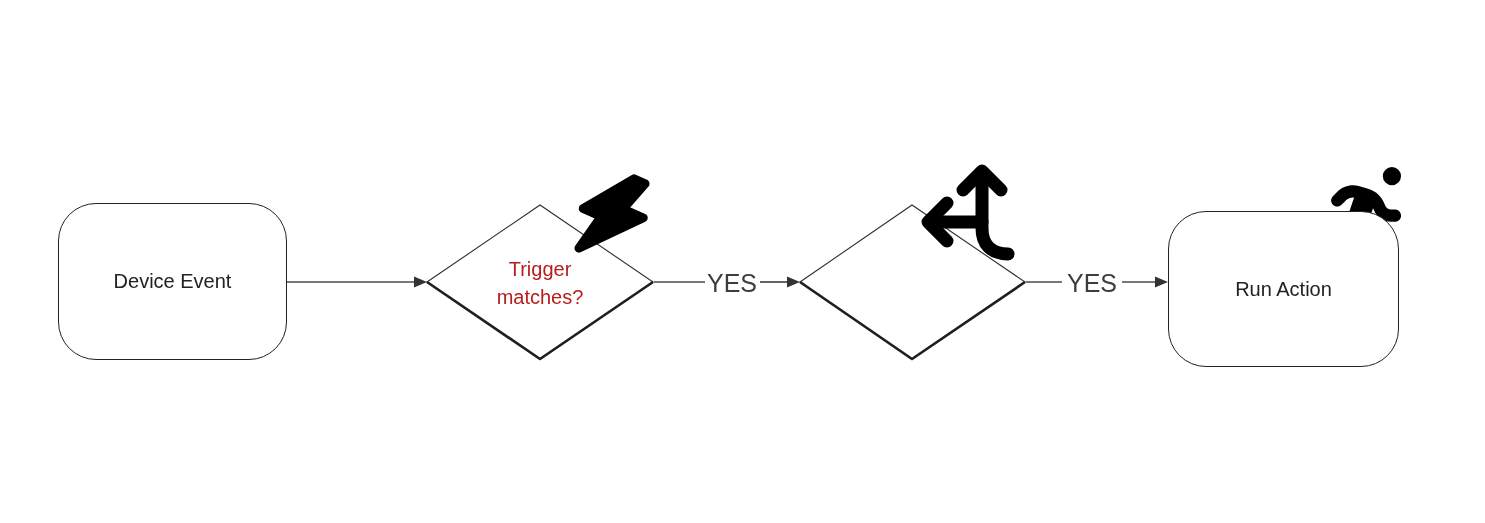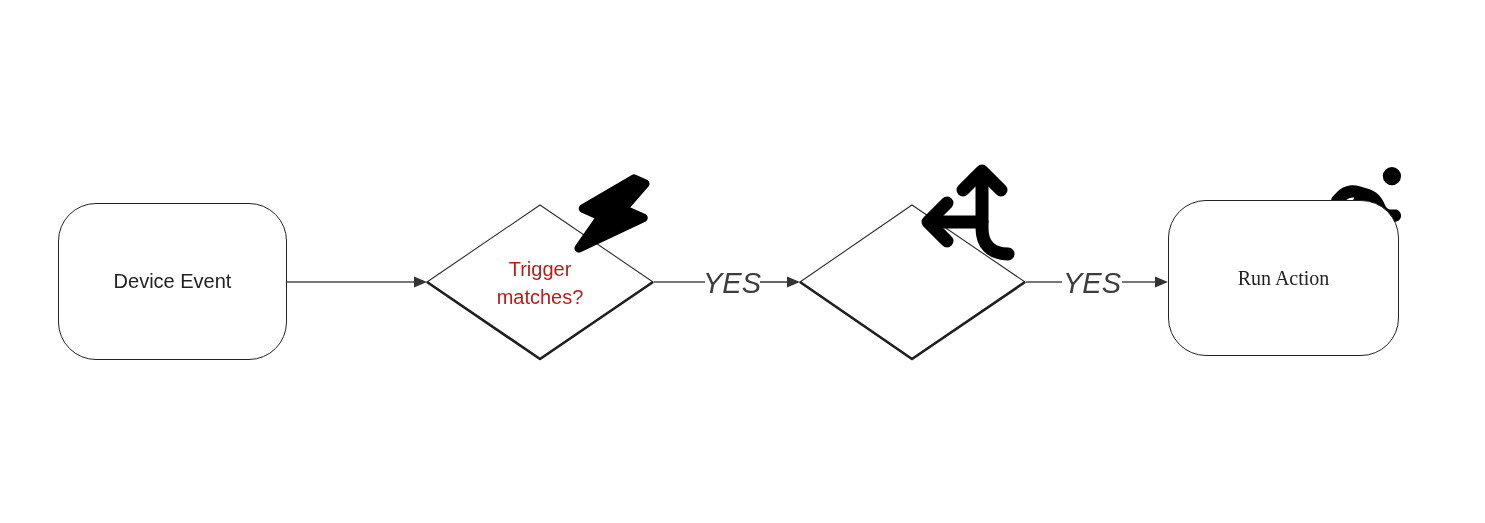--- a/index.html
+++ b/index.html
@@ -17,38 +17,37 @@
     border:1.5px solid #222222;
     border-radius:38px;
     background:#ffffff;
     display:flex;
     align-items:center;
     justify-content:center;
     font-size:20px;
     color:#222222;
   }
   .node-device-event{left:58px;top:203px;width:227px;height:155px;align-items:center;}
-  .node-run-action{left:1168px;top:200px;width:229px;height:154px;font-family:Liberation Serif, serif;}
+  .node-run-action{left:1168px;top:211px;width:229px;height:154px;}
   .diamond-label{
     position:absolute;
     width:200px;
     text-align:center;
     font-size:20px;
     line-height:28px;
     color:#b91c1c;
   }
   .label-trigger{left:440px;top:255px;}
   .label-condition{left:812px;top:255px;}
   .edge-label{
     position:absolute;
     width:80px;height:34px;
     display:flex;align-items:center;justify-content:center;
-    font-size:29px;
+    font-size:25px;
     color:#3d3d3d;
-    font-style:italic;
   }
   .edge-label-1{left:692px;top:266px;}
   .edge-label-2{left:1052px;top:266px;}
 </style>
 </head>
 <body>
 
 <div class="canvas">
 
   <svg class="svg-layer" width="1485" height="523" viewBox="0 0 1485 523">

